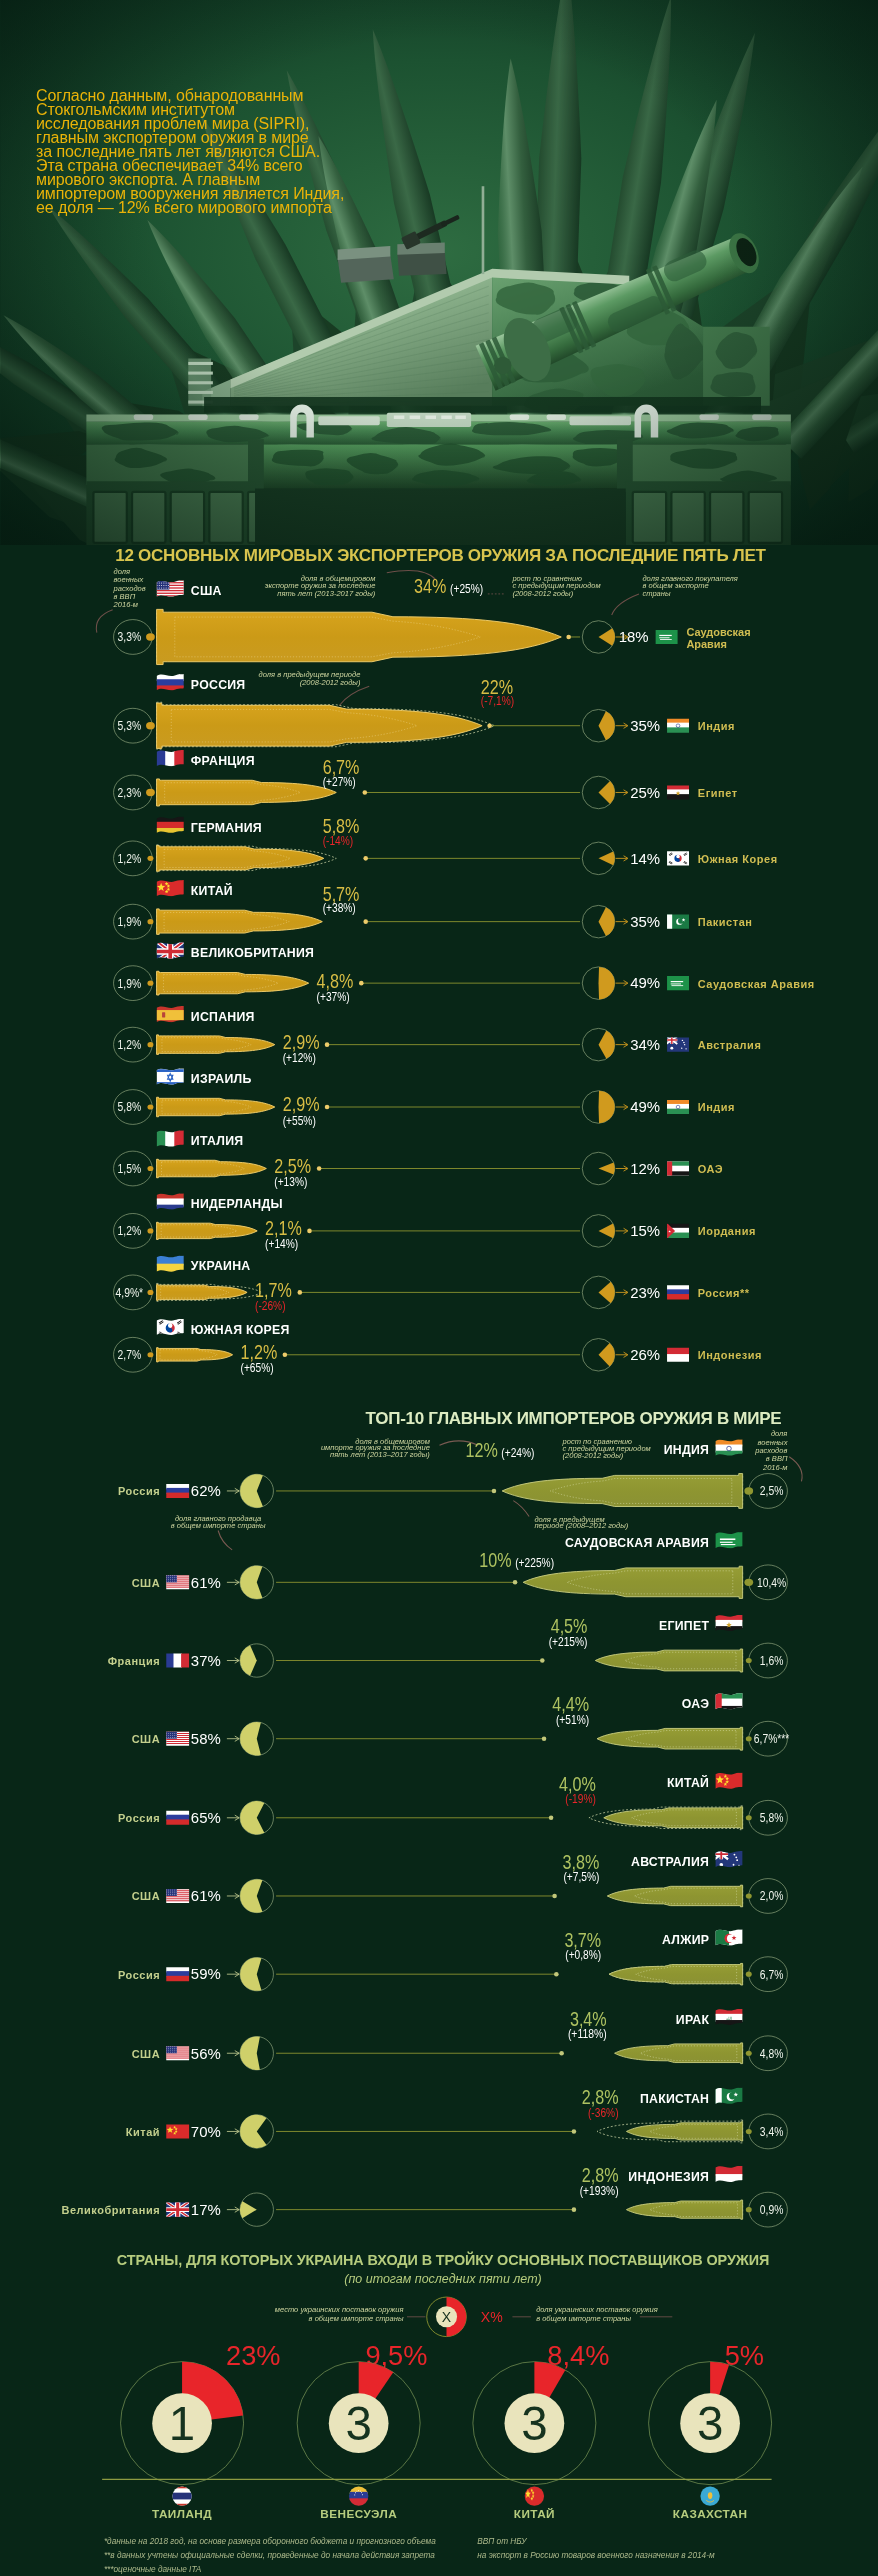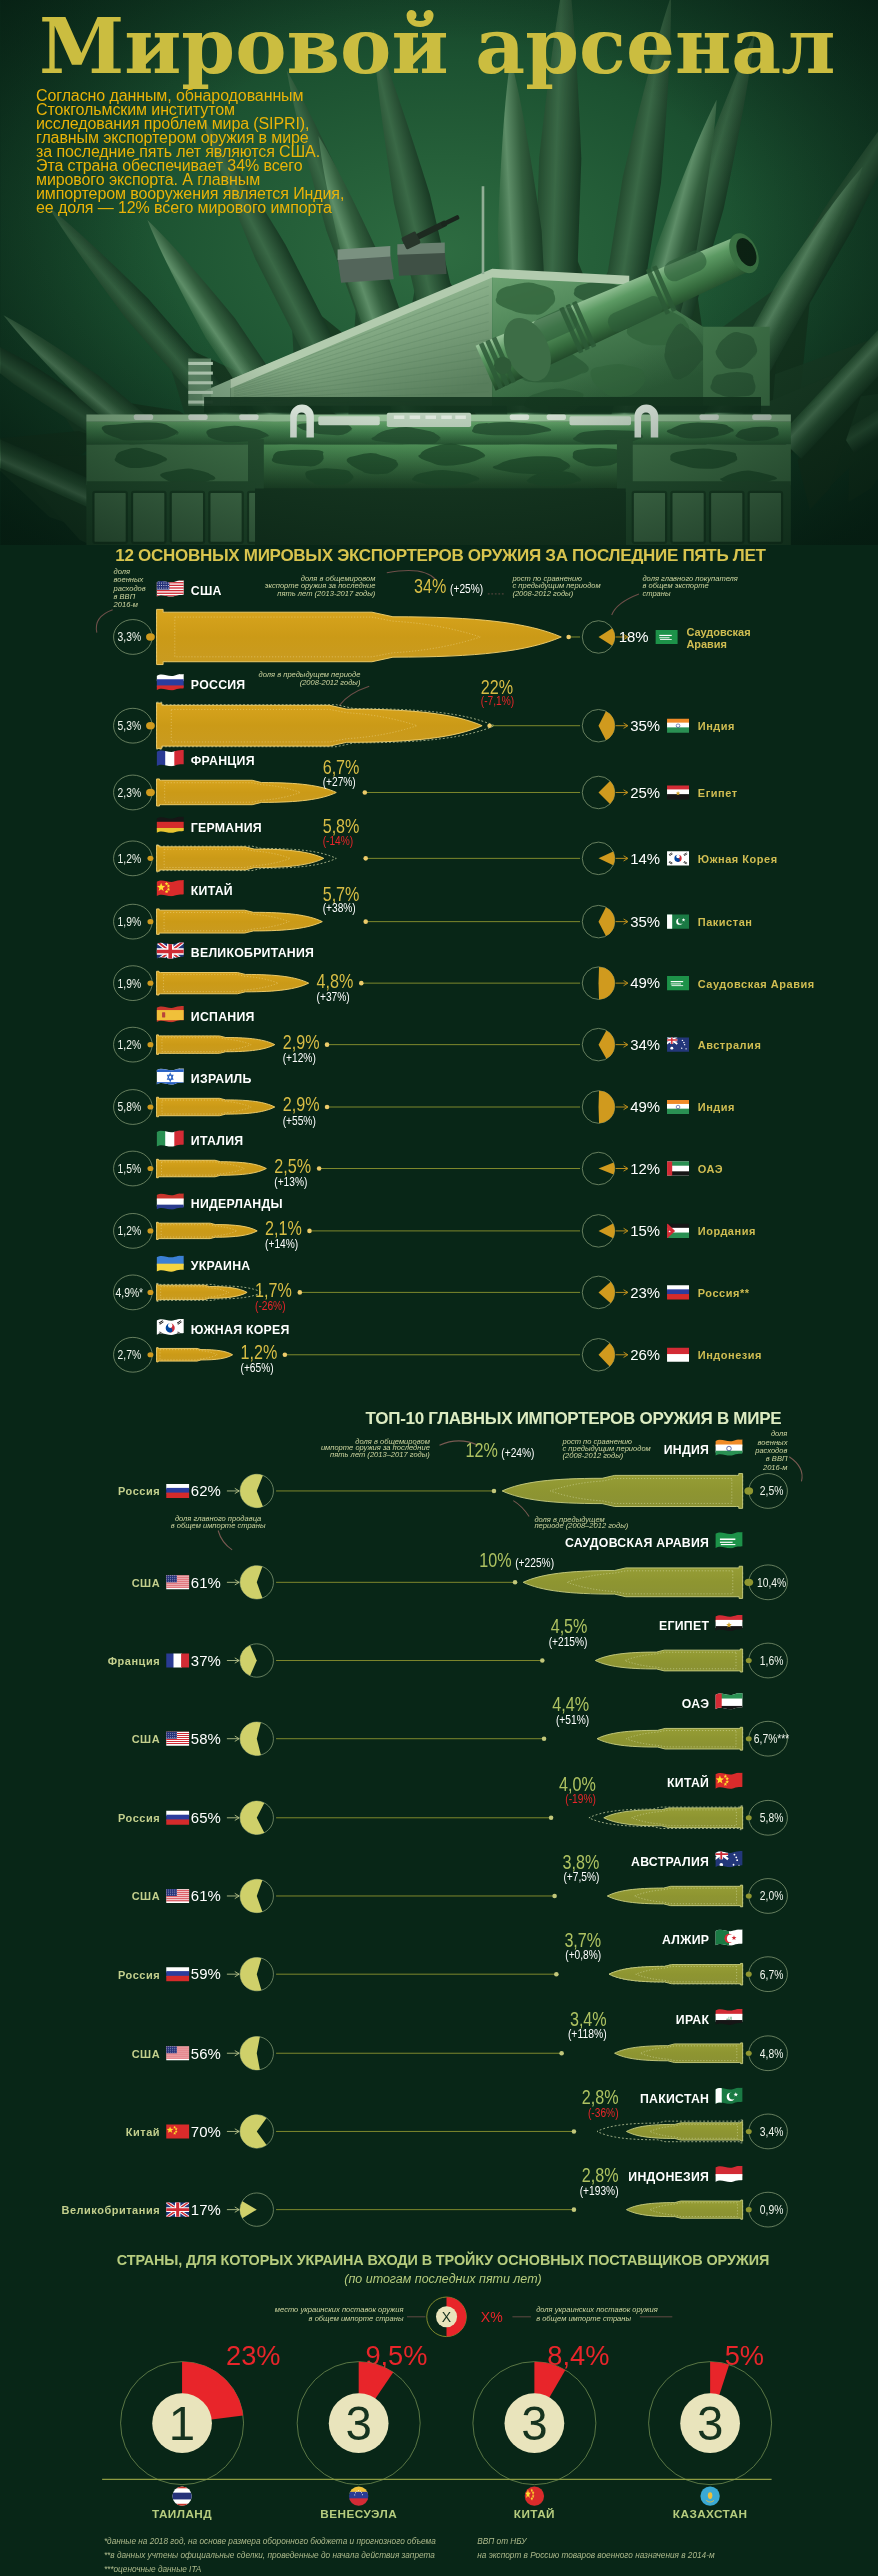--- a/index.html
+++ b/index.html
@@ -308,21 +308,20 @@
           <rect x="282" y="560" width="38" height="58" rx="2" fill="#54865b" stroke="#1d4227" stroke-width="2.5"></rect>
           <rect x="720" y="560" width="38" height="58" rx="2" fill="#54865b" stroke="#1d4227" stroke-width="2.5"></rect>
           <rect x="764" y="560" width="38" height="58" rx="2" fill="#54865b" stroke="#1d4227" stroke-width="2.5"></rect>
           <rect x="808" y="560" width="38" height="58" rx="2" fill="#54865b" stroke="#1d4227" stroke-width="2.5"></rect>
           <rect x="852" y="560" width="38" height="58" rx="2" fill="#54865b" stroke="#1d4227" stroke-width="2.5"></rect>
           <path d="M290,556 L712,556 L712,625 L290,625 Z" fill="#1a3d25"></path>
         </g>
         <rect x="0" y="0" width="1000" height="625" fill="url(#vig)"></rect>
       </svg>
     </div>
-  <h1 class="title">Мировой арсенал</h1>
   <div class="intro">Согласно данным, обнародованным
 Стокгольмским институтом
 исследования проблем мира (SIPRI),
 главным экспортером оружия в мире
 за последние пять лет являются США.
 Эта страна обеспечивает 34% всего
 мирового экспорта. А главным
 импортером вооружения является Индия,
 ее доля — 12% всего мирового импорта</div>
 <svg width="879" height="2576" viewBox="0 0 1000 2932" xmlns="http://www.w3.org/2000/svg">

